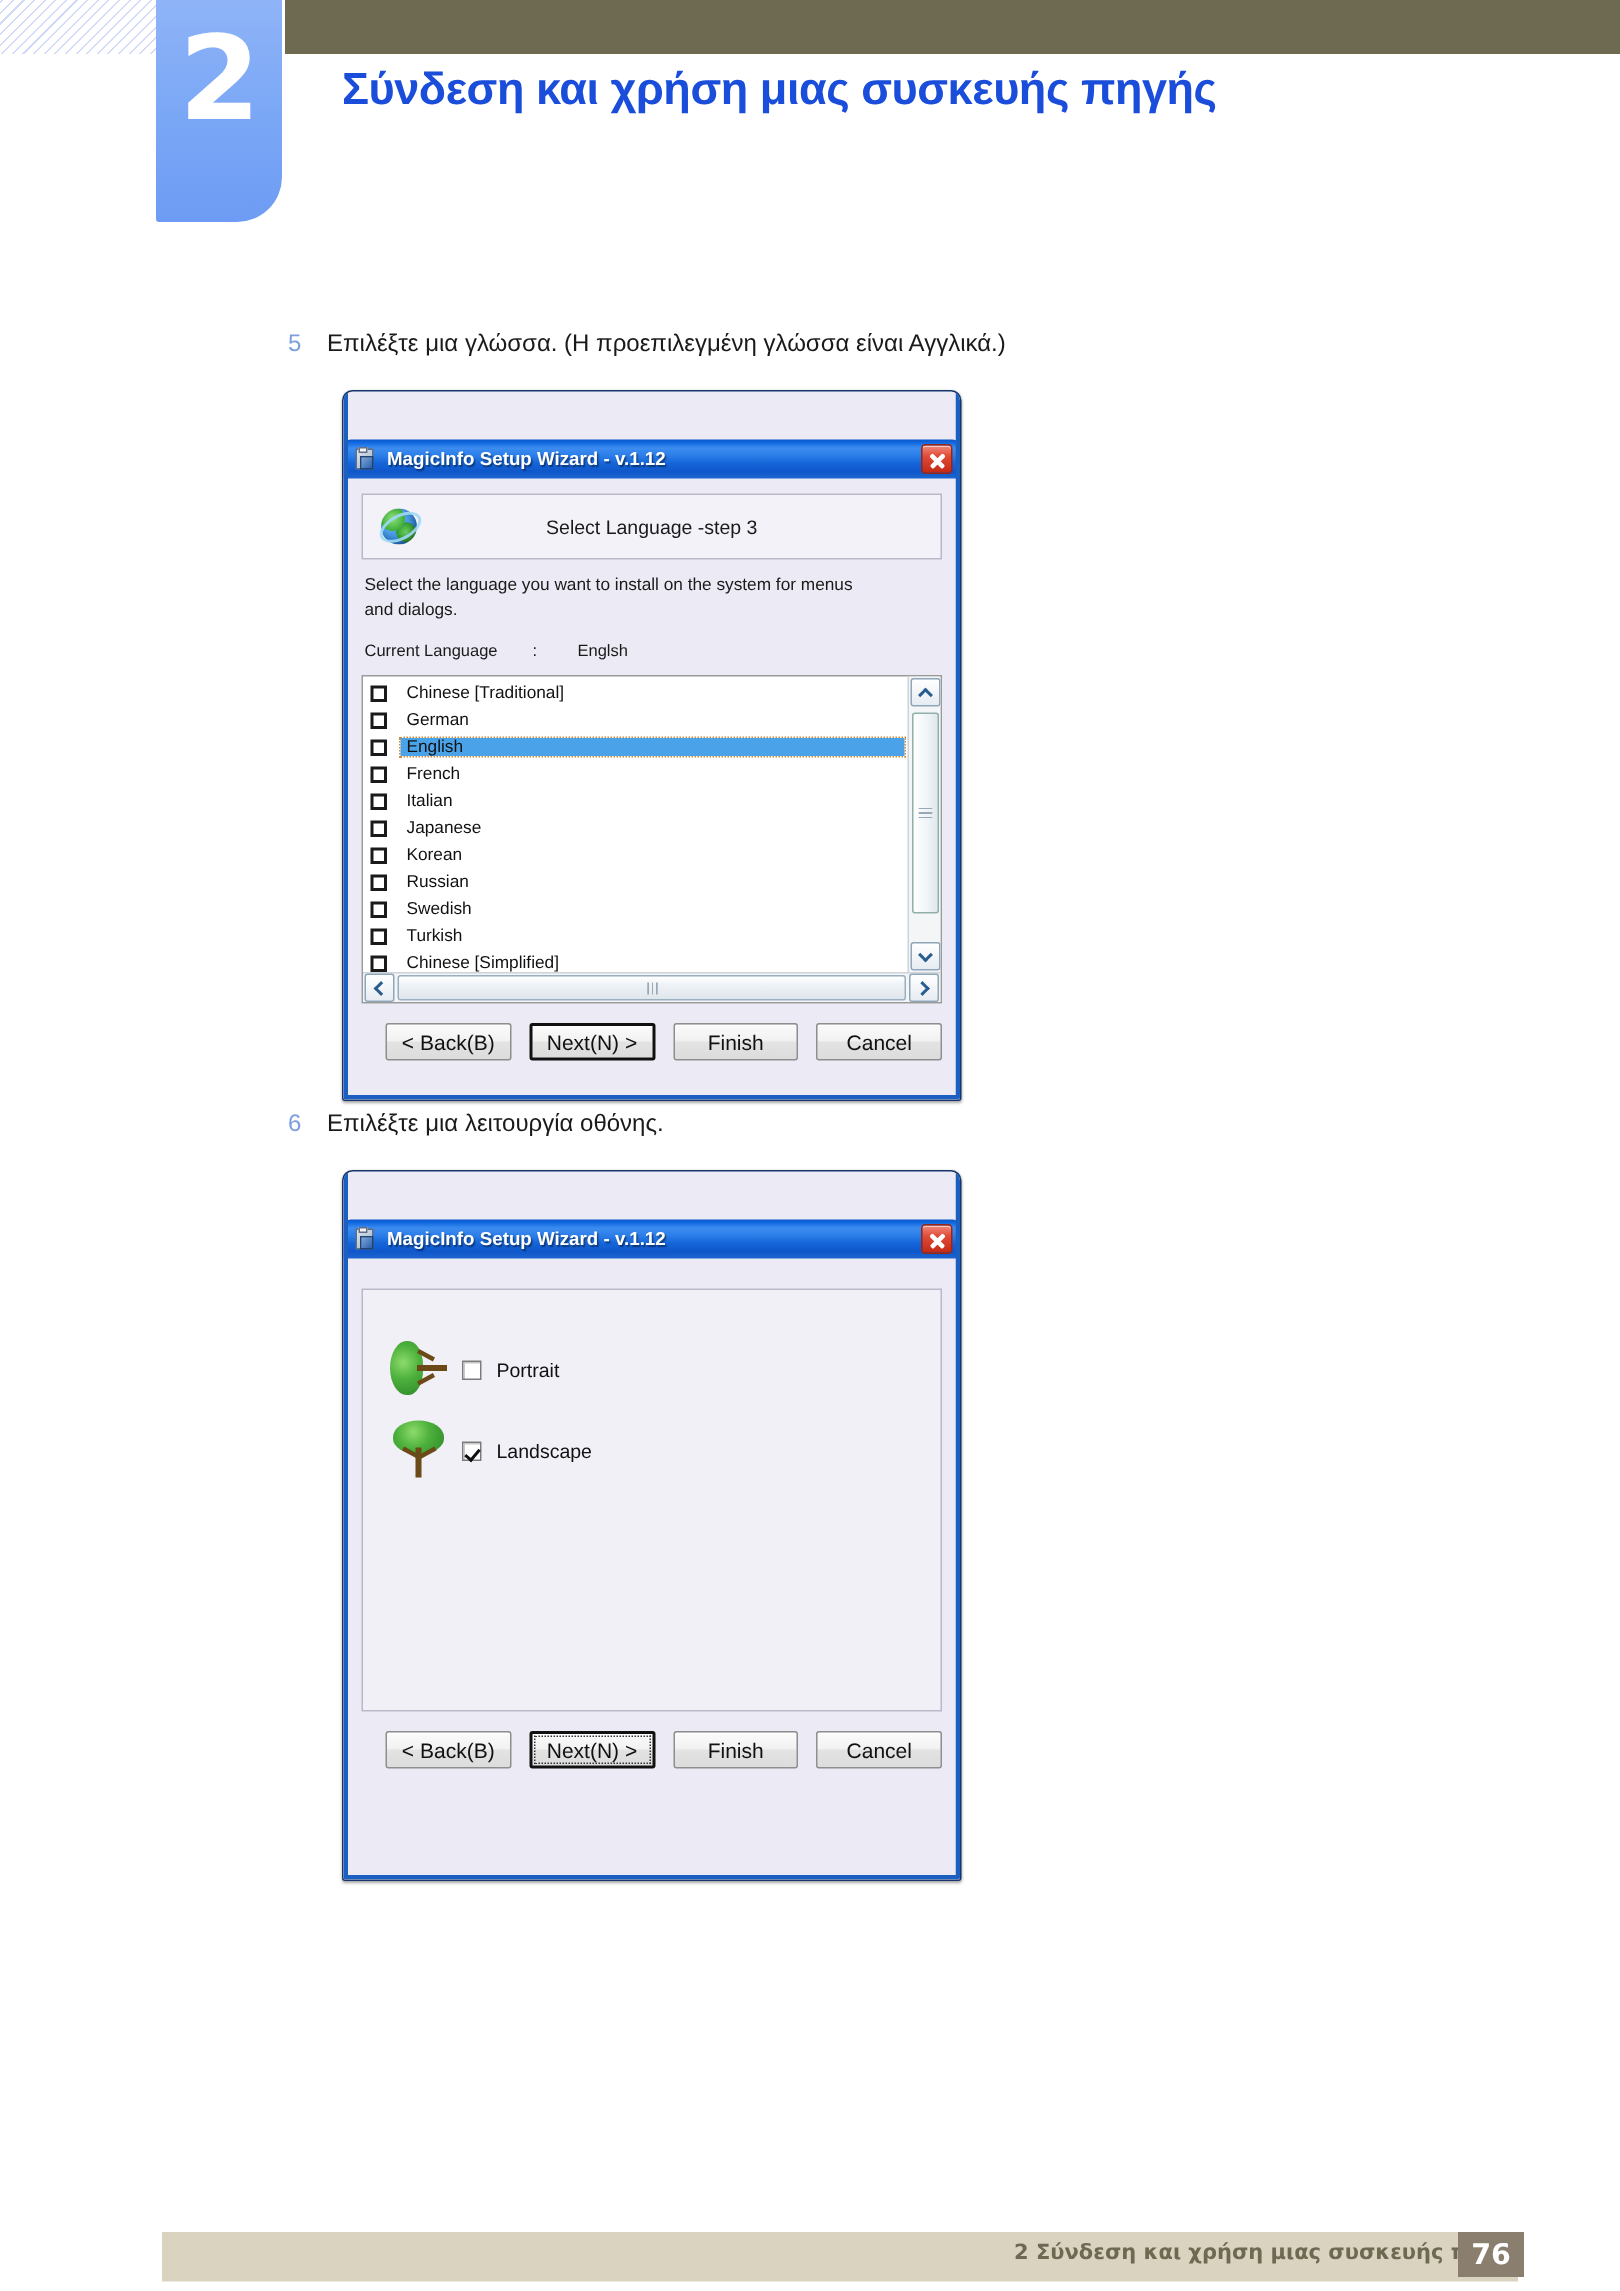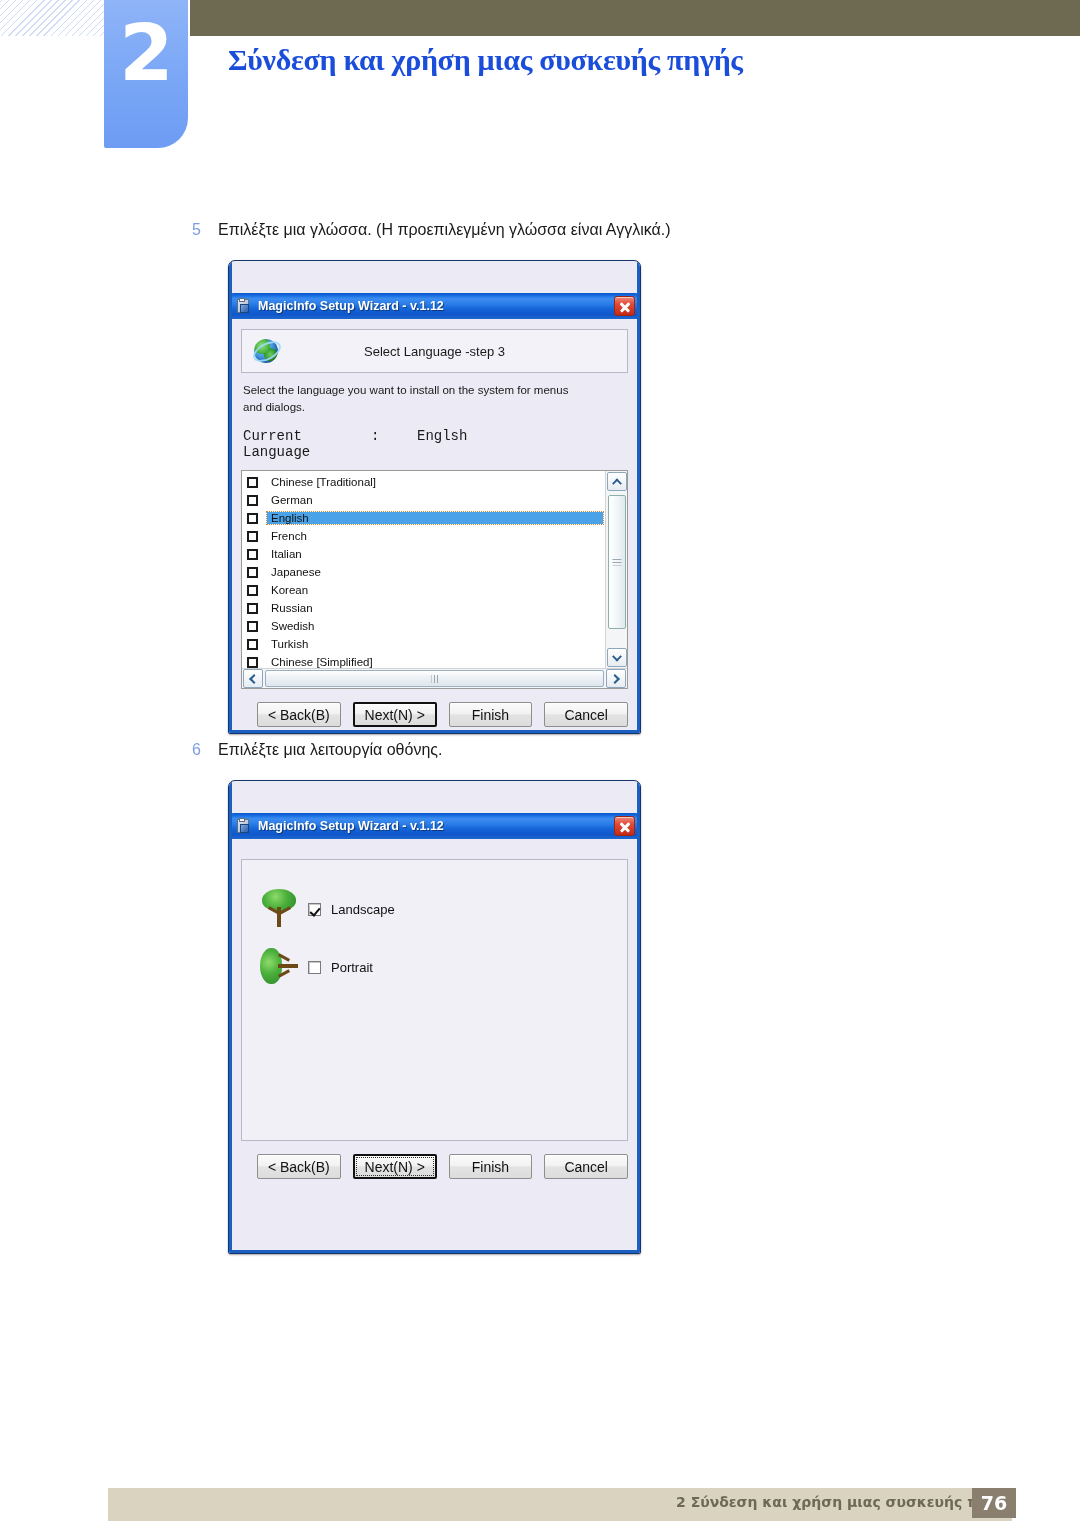--- a/index.html
+++ b/index.html
@@ -36,21 +36,21 @@
   .chapter-num {
     position: absolute; left: 0; top: 14px; width: 84px;
     text-align: center;
     font-family: "DejaVu Sans", sans-serif;
     font-size: 78px; font-weight: bold; color: #ffffff;
     line-height: 1;
     letter-spacing: -1px;
   }
   .chapter-title {
     position: absolute; left: 228px; top: 43px;
-    font-family: Liberation Serif, serif;
+    font-family: Liberation Sans, sans-serif;
     font-size: 30px; font-weight: bold;
     color: #1b4ddb;
     white-space: nowrap;
     letter-spacing: -0.3px;
   }
 
   
   .step-line { position: absolute; display: flex; align-items: baseline; }
   .step-num {
     width: 26px;
@@ -185,23 +185,23 @@
   .monitor .base {
     position: absolute; left: 7px; top: 26px; width: 18px; height: 3px;
     background: #c4c4c4; border: 1px solid #6a6a6a; border-radius: 1px;
   }
 
   .desc {
     font-size: 11.5px; color: #1a1a1a; line-height: 1.45;
     margin: 9px 2px 0 2px; max-width: 340px;
   }
   .curlang {
-    font-size: 14px; color: #1a1a1a;
+    font-size: 11px; color: #1a1a1a;
     margin: 13px 2px 0 2px;
-    display: flex; gap: 16px; font-family: Liberation Mono, monospace;
+    display: flex; gap: 0;
   }
   .curlang .lbl { width: 112px; }
   .curlang .sep { width: 30px; }
 
   
   .listbox {
     margin: 10px 0 0 0;
     background: #ffffff;
     border: 1px solid #9a9a9a;
     position: relative;
@@ -533,40 +533,40 @@
     <span class="title-text">MagicInfo Setup Wizard - v.1.12</span>
     <span class="close-btn"></span>
   </div>
 
   <div class="dlg-frame"></div>
 
   <div class="dlg-body">
 
 
     <div class="typepanel">
+      <div class="type-row" style="margin-top:4px;">
+        <span class="tree side">
+          <span class="crown"></span>
+            <span class="br1"></span>
+            <span class="br2"></span>
+            <span class="trunk"></span>
+        </span>
+        <span class="xpcheck"></span>
+        <span class="type-label">Portrait</span>
+      </div>
       <div class="type-row">
         <span class="tree up">
           <span class="crown"></span>
             <span class="br1"></span>
             <span class="br2"></span>
             <span class="trunk"></span>
         </span>
         <span class="xpcheck on"></span>
         <span class="type-label">Landscape</span>
       </div>
-      <div class="type-row" style="margin-top:4px;">
-        <span class="tree side">
-          <span class="crown"></span>
-            <span class="br1"></span>
-            <span class="br2"></span>
-            <span class="trunk"></span>
-        </span>
-        <span class="xpcheck"></span>
-        <span class="type-label">Portrait</span>
-      </div>
     </div>
 
     <div class="btnrow">
       <div class="xpbtn">&lt; Back(B)</div>
       <div class="xpbtn focus-dotted">Next(N) &gt;</div>
       <div class="xpbtn">Finish</div>
       <div class="xpbtn">Cancel</div>
     </div>
   </div>
 </div>

